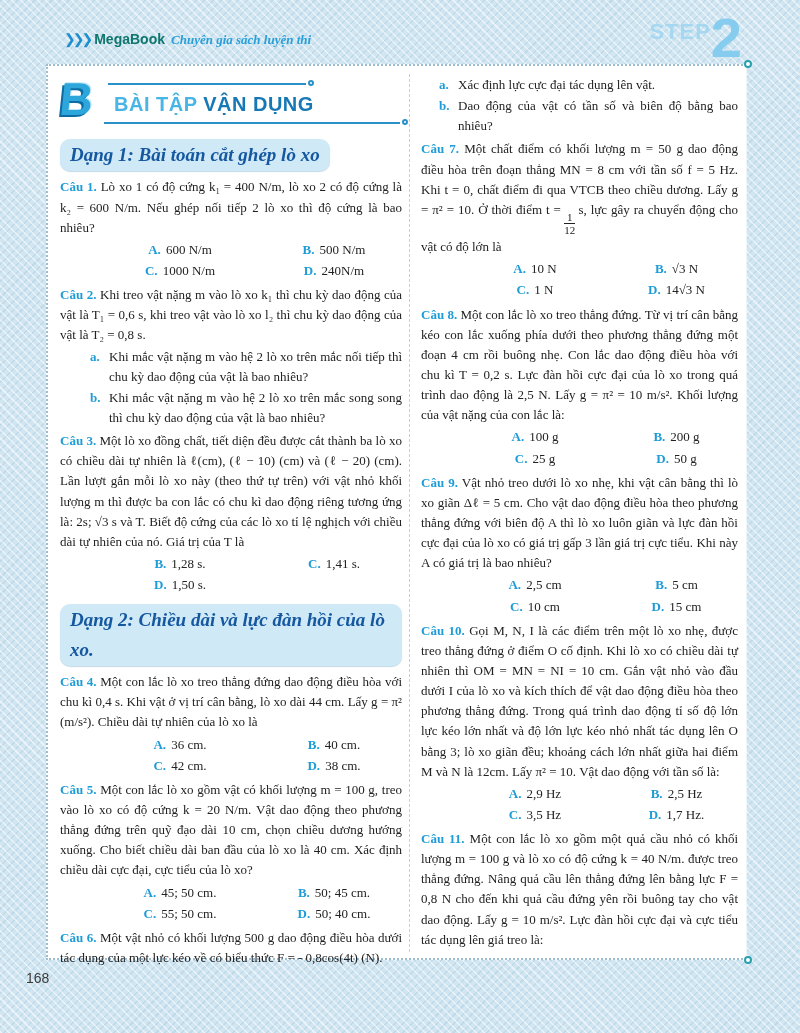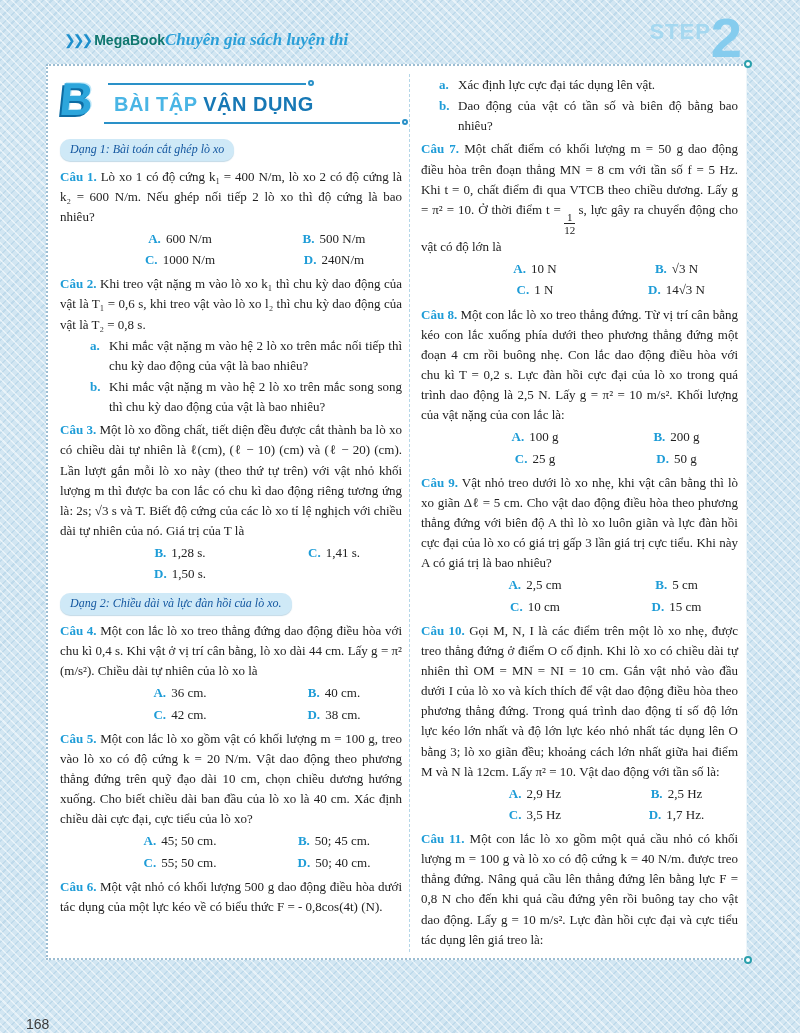--- a/index.html
+++ b/index.html
@@ -10,21 +10,21 @@
     background-color:#d2e6f2;
     background-image:
       repeating-linear-gradient(45deg, rgba(255,255,255,.5) 0 1.5px, rgba(255,255,255,0) 1.5px 6px),
       repeating-linear-gradient(135deg, rgba(166,203,226,.45) 0 1.5px, rgba(166,203,226,0) 1.5px 6px);
     color:#222;
   }
   
   .hdr-logo { position:absolute; left:64px; top:30px; white-space:nowrap; }
   .logo-arrows { color:#1e8fcc; font-family:"DejaVu Sans",sans-serif; font-weight:bold; font-size:14px; letter-spacing:-3px; margin-right:4px; }
   .logo-word { color:#0f766e; font-family:"Liberation Sans",sans-serif; font-weight:bold; font-size:14px; }
-  .logo-tag { color:#2a9fd8; font-style:italic; font-weight:bold; font-size:17px; margin-left:0; }
+  .logo-tag { color:#2a9fd8; font-style:italic; font-weight:bold; font-size:13px; margin-left:6px; }
   .hdr-step { position:absolute; right:58px; top:10px; white-space:nowrap; }
   .step-word { color:#a5d8f0; font-family:"Liberation Sans",sans-serif; font-weight:bold; font-size:22px; letter-spacing:1px; vertical-align:18px; }
   .step-num { color:#85ccee; font-family:"Liberation Sans",sans-serif; font-weight:bold; font-size:56px; line-height:1; }
   
   .box {
     position:absolute; left:46px; top:64px; width:701px; height:896px;
     background:#fff;
     border:2px dotted #9cbdd2; border-right:1px solid #eef6fa;
     padding:8px 8px 6px 12px;
     display:flex;
@@ -46,37 +46,37 @@
   .tline { position:absolute; height:2px; background:#2a91c8; }
   .tline-top { left:48px; right:96px; top:7px; }
   .tline-bot { left:44px; right:2px; top:46px; }
   .lring { position:absolute; right:-8px; top:-3px; width:6px; height:6px; border-radius:50%; background:#fff; border:2px solid #2a91c8; }
   .st-text { position:absolute; left:54px; top:13px; font-family:"Liberation Sans",sans-serif; font-weight:bold; font-size:20px; letter-spacing:.5px; white-space:nowrap; }
   .t1 { color:#49b5e5; } .t2 { color:#1778b5; }
   
   .pill {
     display:inline-block; background:#cfe9f7; border-radius:10px;
     padding:1px 10px 2px; margin:5px 0 3px;
-    color:#1558a0; font-weight:normal; font-style:italic; font-size:12px;
+    color:#1558a0; font-weight:bold; font-style:italic; font-size:19px;
     box-shadow:0 1px 1px rgba(120,170,200,.45);
   }
   
   p.q { text-align:justify; margin:3px 0 1px; }
   .qid { color:#1e9cd7; font-weight:bold; }
   .opts { display:grid; grid-template-columns:172px 1fr; padding-left:34px; margin:2px 0 4px; row-gap:1px;text-align:center; }
   .opt { white-space:nowrap; }
   .ol { color:#1e9cd7; font-weight:bold; margin-right:5px; }
   .sub { display:flex; padding-left:30px; margin:1px 0; }
   .sl { color:#1e9cd7; font-weight:bold; flex:0 0 19px; }
   .st { text-align:justify; }
   
   .frac { display:inline-flex; flex-direction:column; align-items:center; vertical-align:-7px; line-height:1.15; font-size:11px; margin:0 3px; }
   .frac .fnum { border-bottom:1px solid #222; padding:0 3px; }
   
-  .pageno { position:absolute; left:26px; top:1016px; font-family:"Liberation Sans",sans-serif; font-size:14px; color:#3a3a3a; }
+  .pageno { position:absolute; left:26px; top:970px; font-family:"Liberation Sans",sans-serif; font-size:14px; color:#3a3a3a; }
 </style>
 </head>
 <body>
 
 <div class="hdr-logo">
   <span class="logo-arrows">❯❯❯</span><span class="logo-word">MegaBook</span><span class="logo-tag">Chuyên gia sách luyện thi</span>
 </div>
 <div class="hdr-step">
   <span class="step-word">STEP</span><span class="step-num">2</span>
 </div>

